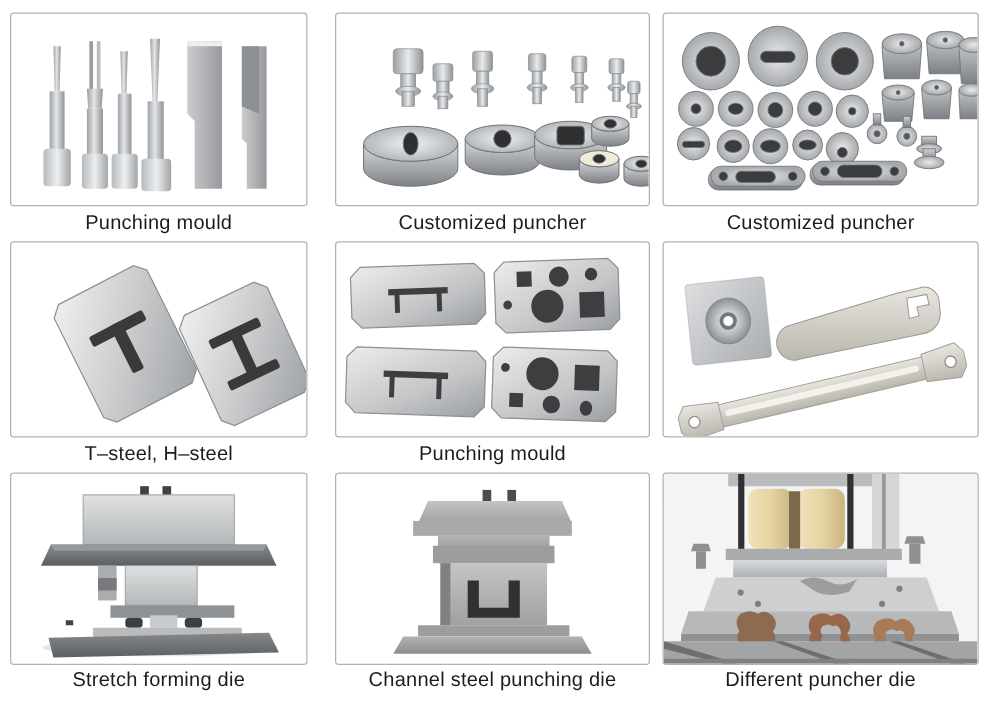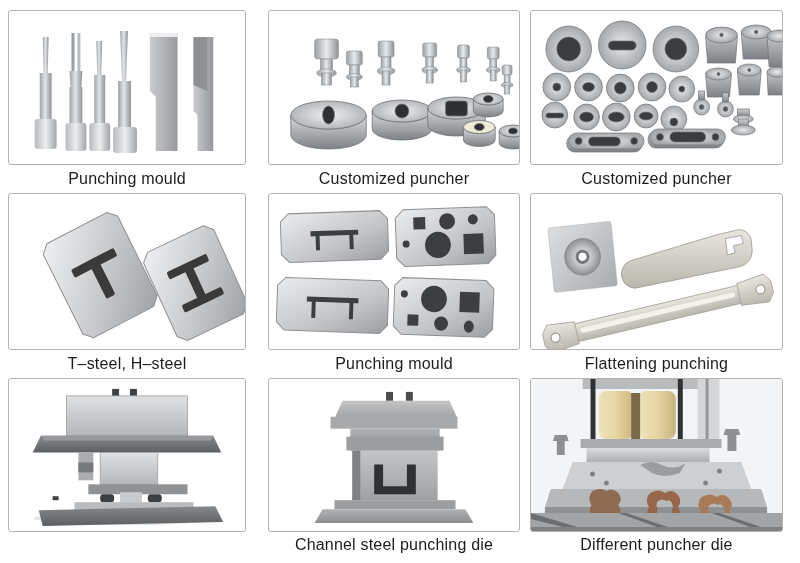--- a/index.html
+++ b/index.html
@@ -389,21 +389,20 @@
         <g transform="translate(128,118) rotate(-13)">
           <rect x="-92" y="-9" width="184" height="18" rx="9" fill="url(#f3)" stroke="#a3a096" stroke-width="0.8"></rect>
           <polygon points="-112,-14 -84,-11 -84,11 -112,14 -118,6 -118,-6" fill="url(#f3)" stroke="#a3a096" stroke-width="0.8"></polygon>
           <polygon points="112,-14 84,-11 84,11 112,14 118,6 118,-6" fill="url(#f3)" stroke="#a3a096" stroke-width="0.8"></polygon>
           <circle cx="-106" cy="0" r="4.5" fill="#ffffff" stroke="#8d8a81" stroke-width="1"></circle>
           <circle cx="106" cy="0" r="4.5" fill="#ffffff" stroke="#8d8a81" stroke-width="1"></circle>
           <rect x="-80" y="-3.5" width="160" height="5" rx="2.5" fill="#f4f2ec"></rect>
         </g>
       </svg>
     </div>
-    <figcaption class="caption">Flattening punching</figcaption>
   </figure>
 
   <figure class="card c1 r3" style="margin:0">
     <div class="imgbox">
       <svg viewBox="0 0 238 153" preserveAspectRatio="none">
         <defs>
           <linearGradient id="s1" x1="0" y1="0" x2="0" y2="1">
               <stop offset="0" stop-color="#dfe1e2"></stop>
               <stop offset="1" stop-color="#b4b7b9"></stop>
             </linearGradient>
@@ -432,20 +431,21 @@
         <rect x="92" y="116" width="14" height="8" rx="3" fill="#3c3e40"></rect>
         <rect x="140" y="116" width="14" height="8" rx="3" fill="#3c3e40"></rect>
         <rect x="112" y="114" width="22" height="10" fill="#c7c9cb"></rect>
 
         <rect x="66" y="124" width="120" height="8" fill="#b9bbbd"></rect>
 
         <polygon points="30,132 208,128 216,144 34,148" fill="url(#s2)"></polygon>
         <rect x="44" y="118" width="6" height="4" fill="#3f4144"></rect>
       </svg>
     </div>
+    <figcaption class="caption">Stretch forming die</figcaption>
   </figure>
 
   <figure class="card c2 r3" style="margin:0">
     <div class="imgbox">
       <svg viewBox="0 0 252 153" preserveAspectRatio="none">
         <defs>
           <linearGradient id="h1" x1="0" y1="0" x2="0" y2="1">
               <stop offset="0" stop-color="#c2c4c6"></stop>
               <stop offset="1" stop-color="#9fa1a3"></stop>
             </linearGradient>

